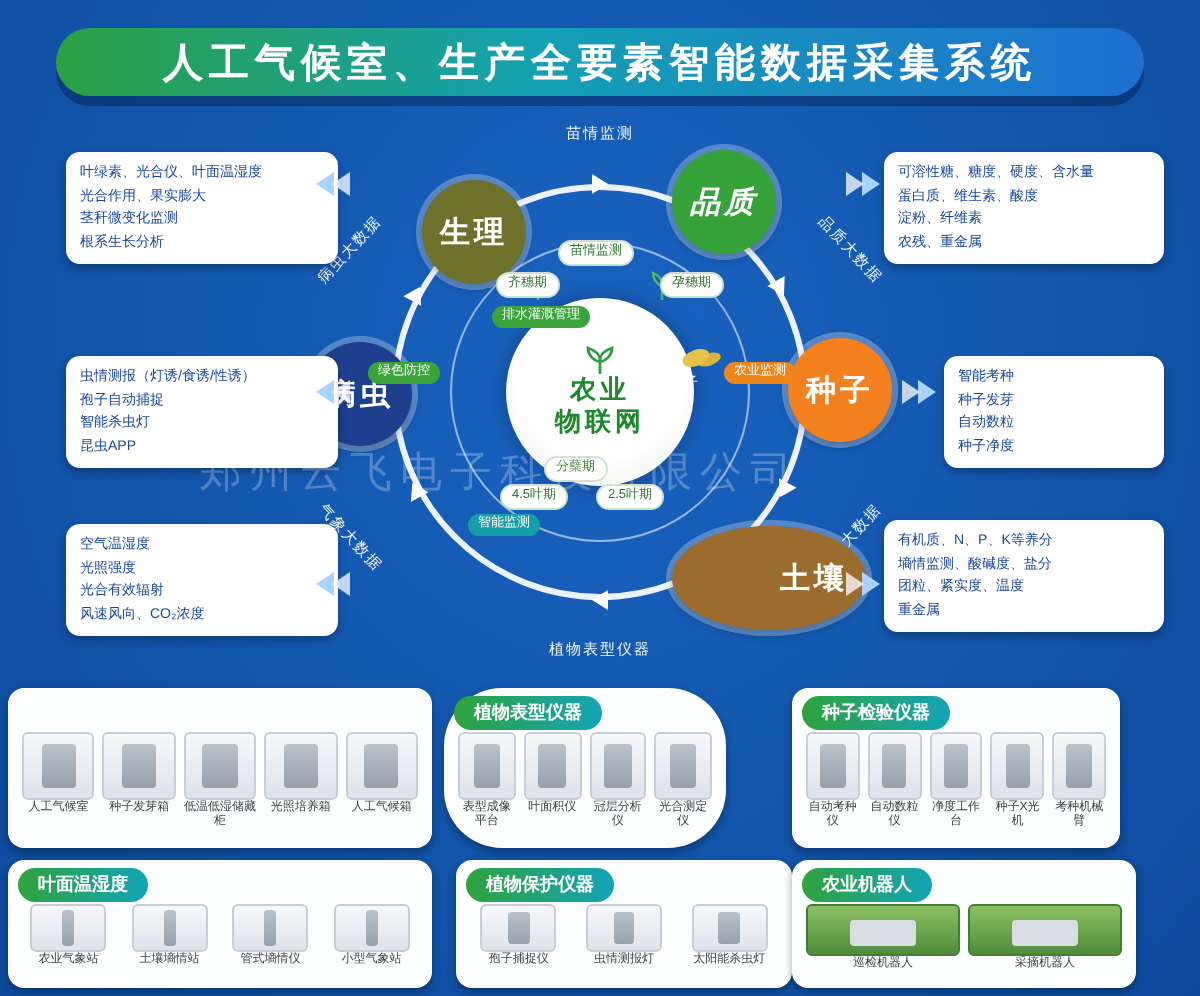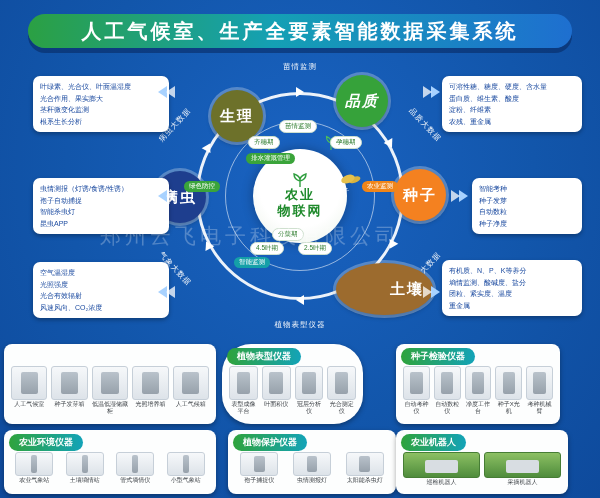--- a/index.html
+++ b/index.html
@@ -312,21 +312,21 @@
       <div class="item">
           <div class="thumb">
             <div class="face"></div>
           </div>
           <div class="cap">考种机械臂</div>
         </div>
     </div>
   </div>
 
   <div class="card card-agrienv">
-    <div class="card-title">农业环境仪器</div>
+    <div class="card-title">叶面温湿度</div>
     <div class="card-items">
       <div class="item">
           <div class="thumb">
             <div class="face"></div>
           </div>
           <div class="cap">农业气象站</div>
         </div>
       <div class="item">
           <div class="thumb">
             <div class="face"></div>

